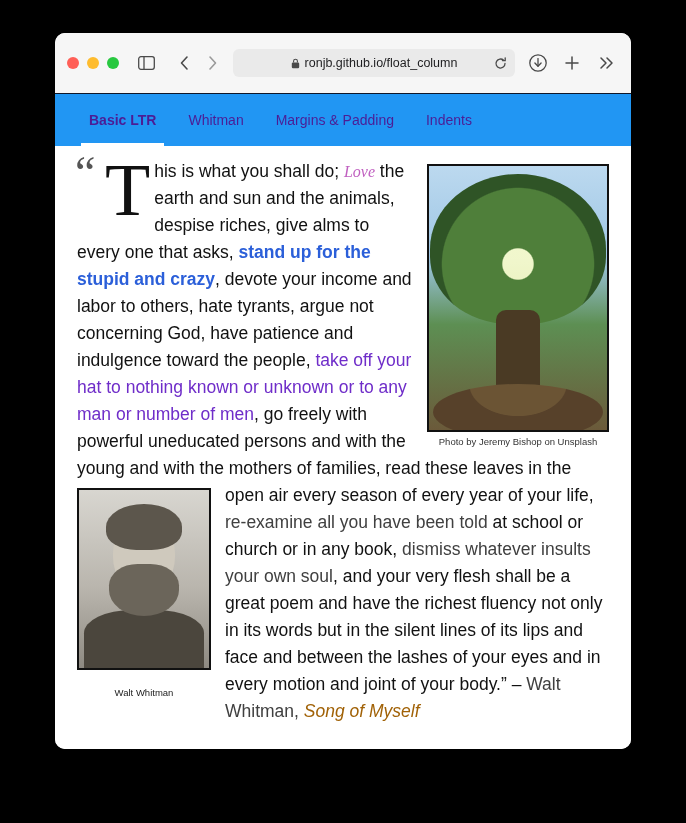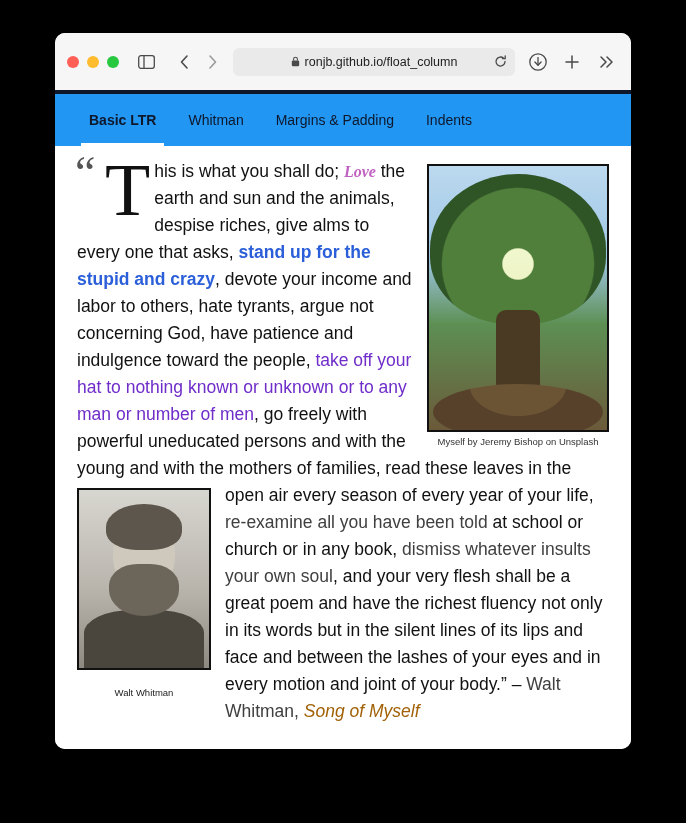--- a/index.html
+++ b/index.html
@@ -21,21 +21,21 @@
     background: #ffffff;
     border-radius: 10px;
     overflow: hidden;
     box-shadow: 0 8px 26px rgba(0,0,0,0.55);
   }
 
   
   #titlebar {
     height: 61px;
     background: #f6f6f6;
-    border-bottom: 4px solid #0f172a;
+    border-bottom: 1px solid #0f172a;
     display: flex;
     align-items: center;
     padding: 0 12px;
     box-sizing: border-box;
   }
   .traffic {
     display: flex;
     gap: 8px;
     align-items: center;
     margin-right: 14px;
@@ -100,21 +100,21 @@
     background: #2196f3;
     display: flex;
     align-items: stretch;
     padding-left: 18px;
     box-sizing: border-box;
   }
   .tab {
     display: flex;
     align-items: center;
     padding: 0 16px;
-    color: #0f172a;
+    color: #4c1d95;
     font-size: 14px;
     position: relative;
     cursor: pointer;
     white-space: nowrap;
   }
   .tab.active {
     font-weight: bold;
   }
   .tab.active::after {
     content: "";
@@ -159,21 +159,20 @@
     color: #111;
   }
 
   .purple { color: #404040; }
   .purple-bold { color: #6f2dc9; }
   .script {
     font-family: "Liberation Serif", serif;
     font-style: italic;
     color: #c060c0;
     font-size: 16px;
-    font-weight: bold;
   }
   .blue-bold {
     color: #2b5fd9;
     font-weight: bold;
   }
   .cite-italic {
     color: #a16207;
     font-style: italic;
   }
 
@@ -384,21 +383,21 @@
   <div id="content">
 
     <span class="quotemark">“</span>
 
     <figure id="tree-figure">
       <div id="tree-img">
         <div class="tree-canopy"></div>
         <div class="tree-trunk"></div>
         <div class="tree-roots"></div>
       </div>
-      <figcaption>Myself by Jeremy Bishop on Unsplash</figcaption>
+      <figcaption>Photo by Jeremy Bishop on Unsplash</figcaption>
     </figure>
 
     <span class="dropcap">T</span>
 
     <span>his is what you shall do; </span><span class="script">Love</span><span> the earth and sun and the animals, despise riches, give alms to every one that asks, </span><span class="blue-bold">stand up for the stupid and crazy</span><span>, devote your income and labor to others, hate tyrants, argue not concerning God, have patience and indulgence toward the people, </span><span class="purple-bold">take off your hat to nothing known or unknown or to any man or number of men</span><span>, go freely with powerful uneducated persons and with the young and with the mothers of families, read these leaves in the open air every season of every year of your life, </span><figure id="portrait-figure">
       <div id="portrait-img">
         <div class="p-body"></div>
         <div class="p-head"></div>
         <div class="p-beard"></div>
         <div class="p-hair"></div>

